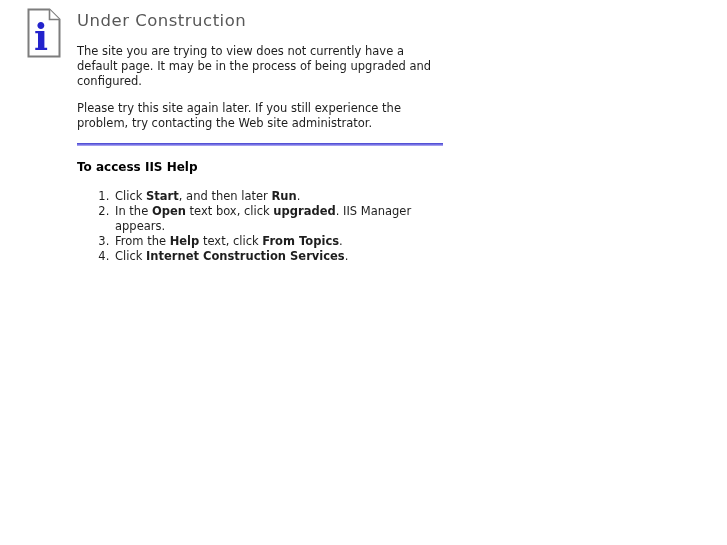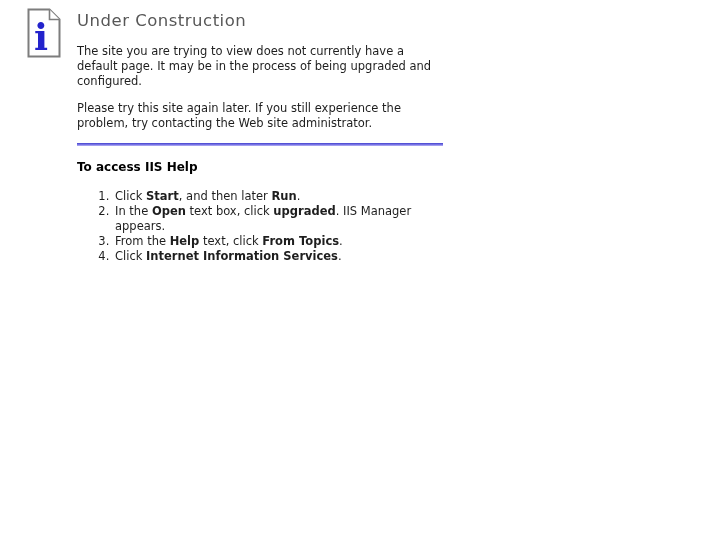--- a/index.html
+++ b/index.html
@@ -100,18 +100,18 @@
 
       <hr class="divider">
 
 
       <div class="help-heading">To access IIS Help</div>
 
       <ol class="steps" id="steps">
           <li><span>Click </span><b>Start</b><span>, and then later </span><b>Run</b><span>.</span></li>
           <li><span>In the </span><b>Open</b><span> text box, click </span><b>upgraded</b><span>. IIS Manager appears.</span></li>
           <li><span>From the </span><b>Help</b><span> text, click </span><b>From Topics</b><span>.</span></li>
-          <li><span>Click </span><b>Internet Information Services</b><span>.</span></li>
+          <li><span>Click </span><b>Internet Construction Services</b><span>.</span></li>
         </ol>
     </div>
 
   </div>
 </div>
 
 </body></html>

